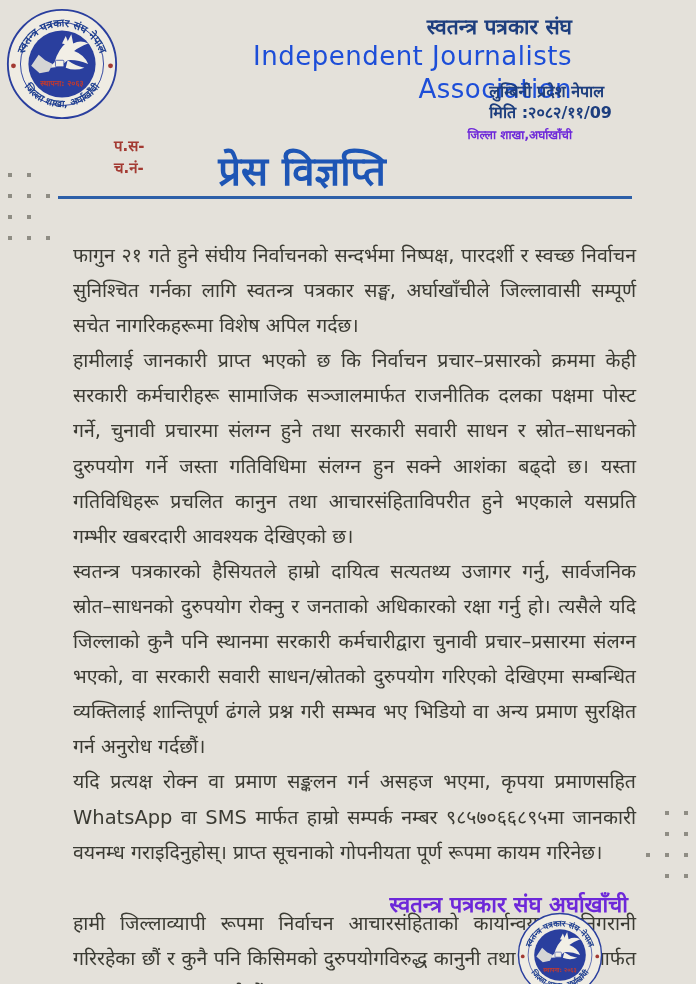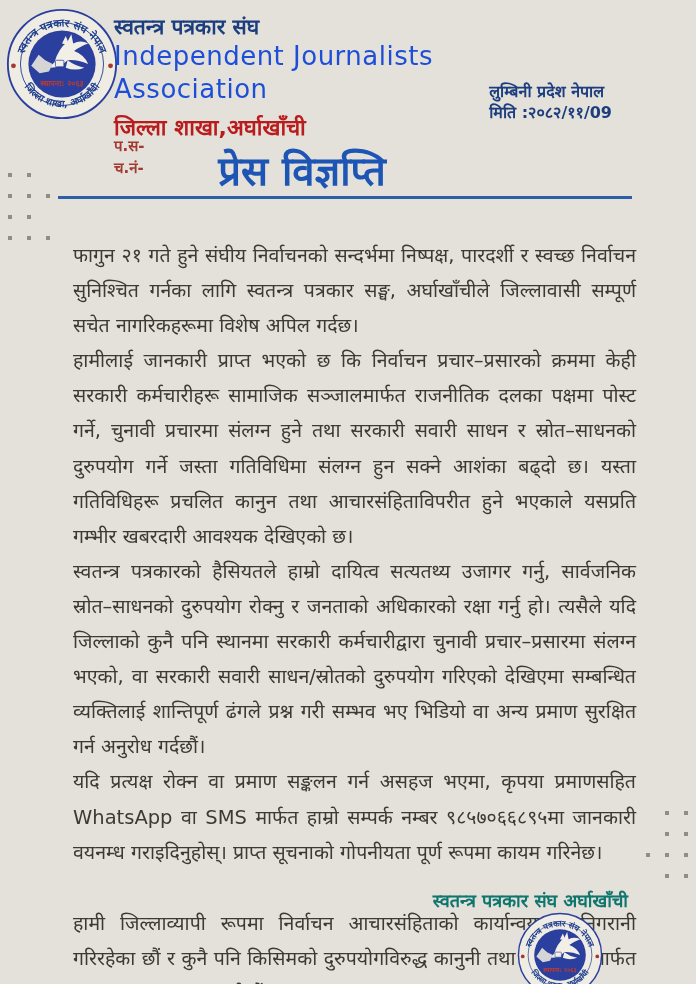--- a/index.html
+++ b/index.html
@@ -15,24 +15,24 @@
     overflow: hidden;
     color: #3b3b33;
   }
 
   
   .header { position: absolute; top: 0; left: 0; width: 696px; height: 225px; }
 
   .emblem-wrap { position: absolute; left: 6px; top: 8px; width: 112px; height: 142px; }
   .emblem-wrap svg { width: 112px; height: 112px; display: block; }
 
-  .head-center { position: absolute; left: 114px; top: 14px; width: 452px; text-align: left; }
+  .head-center { position: absolute; left: 120px; top: 14px; width: 452px; text-align: right; }
   .org-nepali   { font-size: 21px; font-weight: bold; color: #1d3e7e; line-height: 1.25; }
   .org-english  { font-size: 26px; color: #1d4ed8; line-height: 1.25; letter-spacing: 0.5px; }
-  .org-branch   { font-size: 22px; font-weight: bold; color: #b91c1c; margin-top: 6px; }
+  .org-branch   { font-size: 12px; font-weight: bold; color: #6d28d9; margin-top: 21px; }
 
   .head-right { position: absolute; right: 84px; top: 82px; text-align: left;
                 color: #1d3e7e; font-weight: bold; font-size: 16px; line-height: 1.3; }
 
   .refblock { position: absolute; left: 114px; top: 136px; color: #a33a32;
               font-weight: bold; font-size: 15px; line-height: 1.45; }
 
   .press-title { position: absolute; left: 0; top: 142px; width: 604px; text-align: center;
                  font-size: 40px; font-weight: bold; color: #1d55b5; }
 
@@ -52,22 +52,22 @@
   .body-text p {
     font-size: 19.5px;
     line-height: 1.8;
     text-align: justify;
     color: #3b3b33;
     margin-left: 13px;
   }
   .body-text p.spaced-top { margin-top: 36px; }
 
   
-  .signature { position: absolute; right: 68px; top: 888px; font-size: 18px;
-               font-weight: bold; color: #0f766e; }
+  .signature { position: absolute; right: 68px; top: 888px; font-size: 22px;
+               font-weight: bold; color: #6d28d9; }
   .footer-emblem { position: absolute; left: 517px; top: 912px; width: 86px; height: 86px; }
   .footer-emblem svg { width: 86px; height: 86px; display: block; }
 </style>
 </head>
 <body>
 
 <div class="page">
 
   <div class="header">
 

